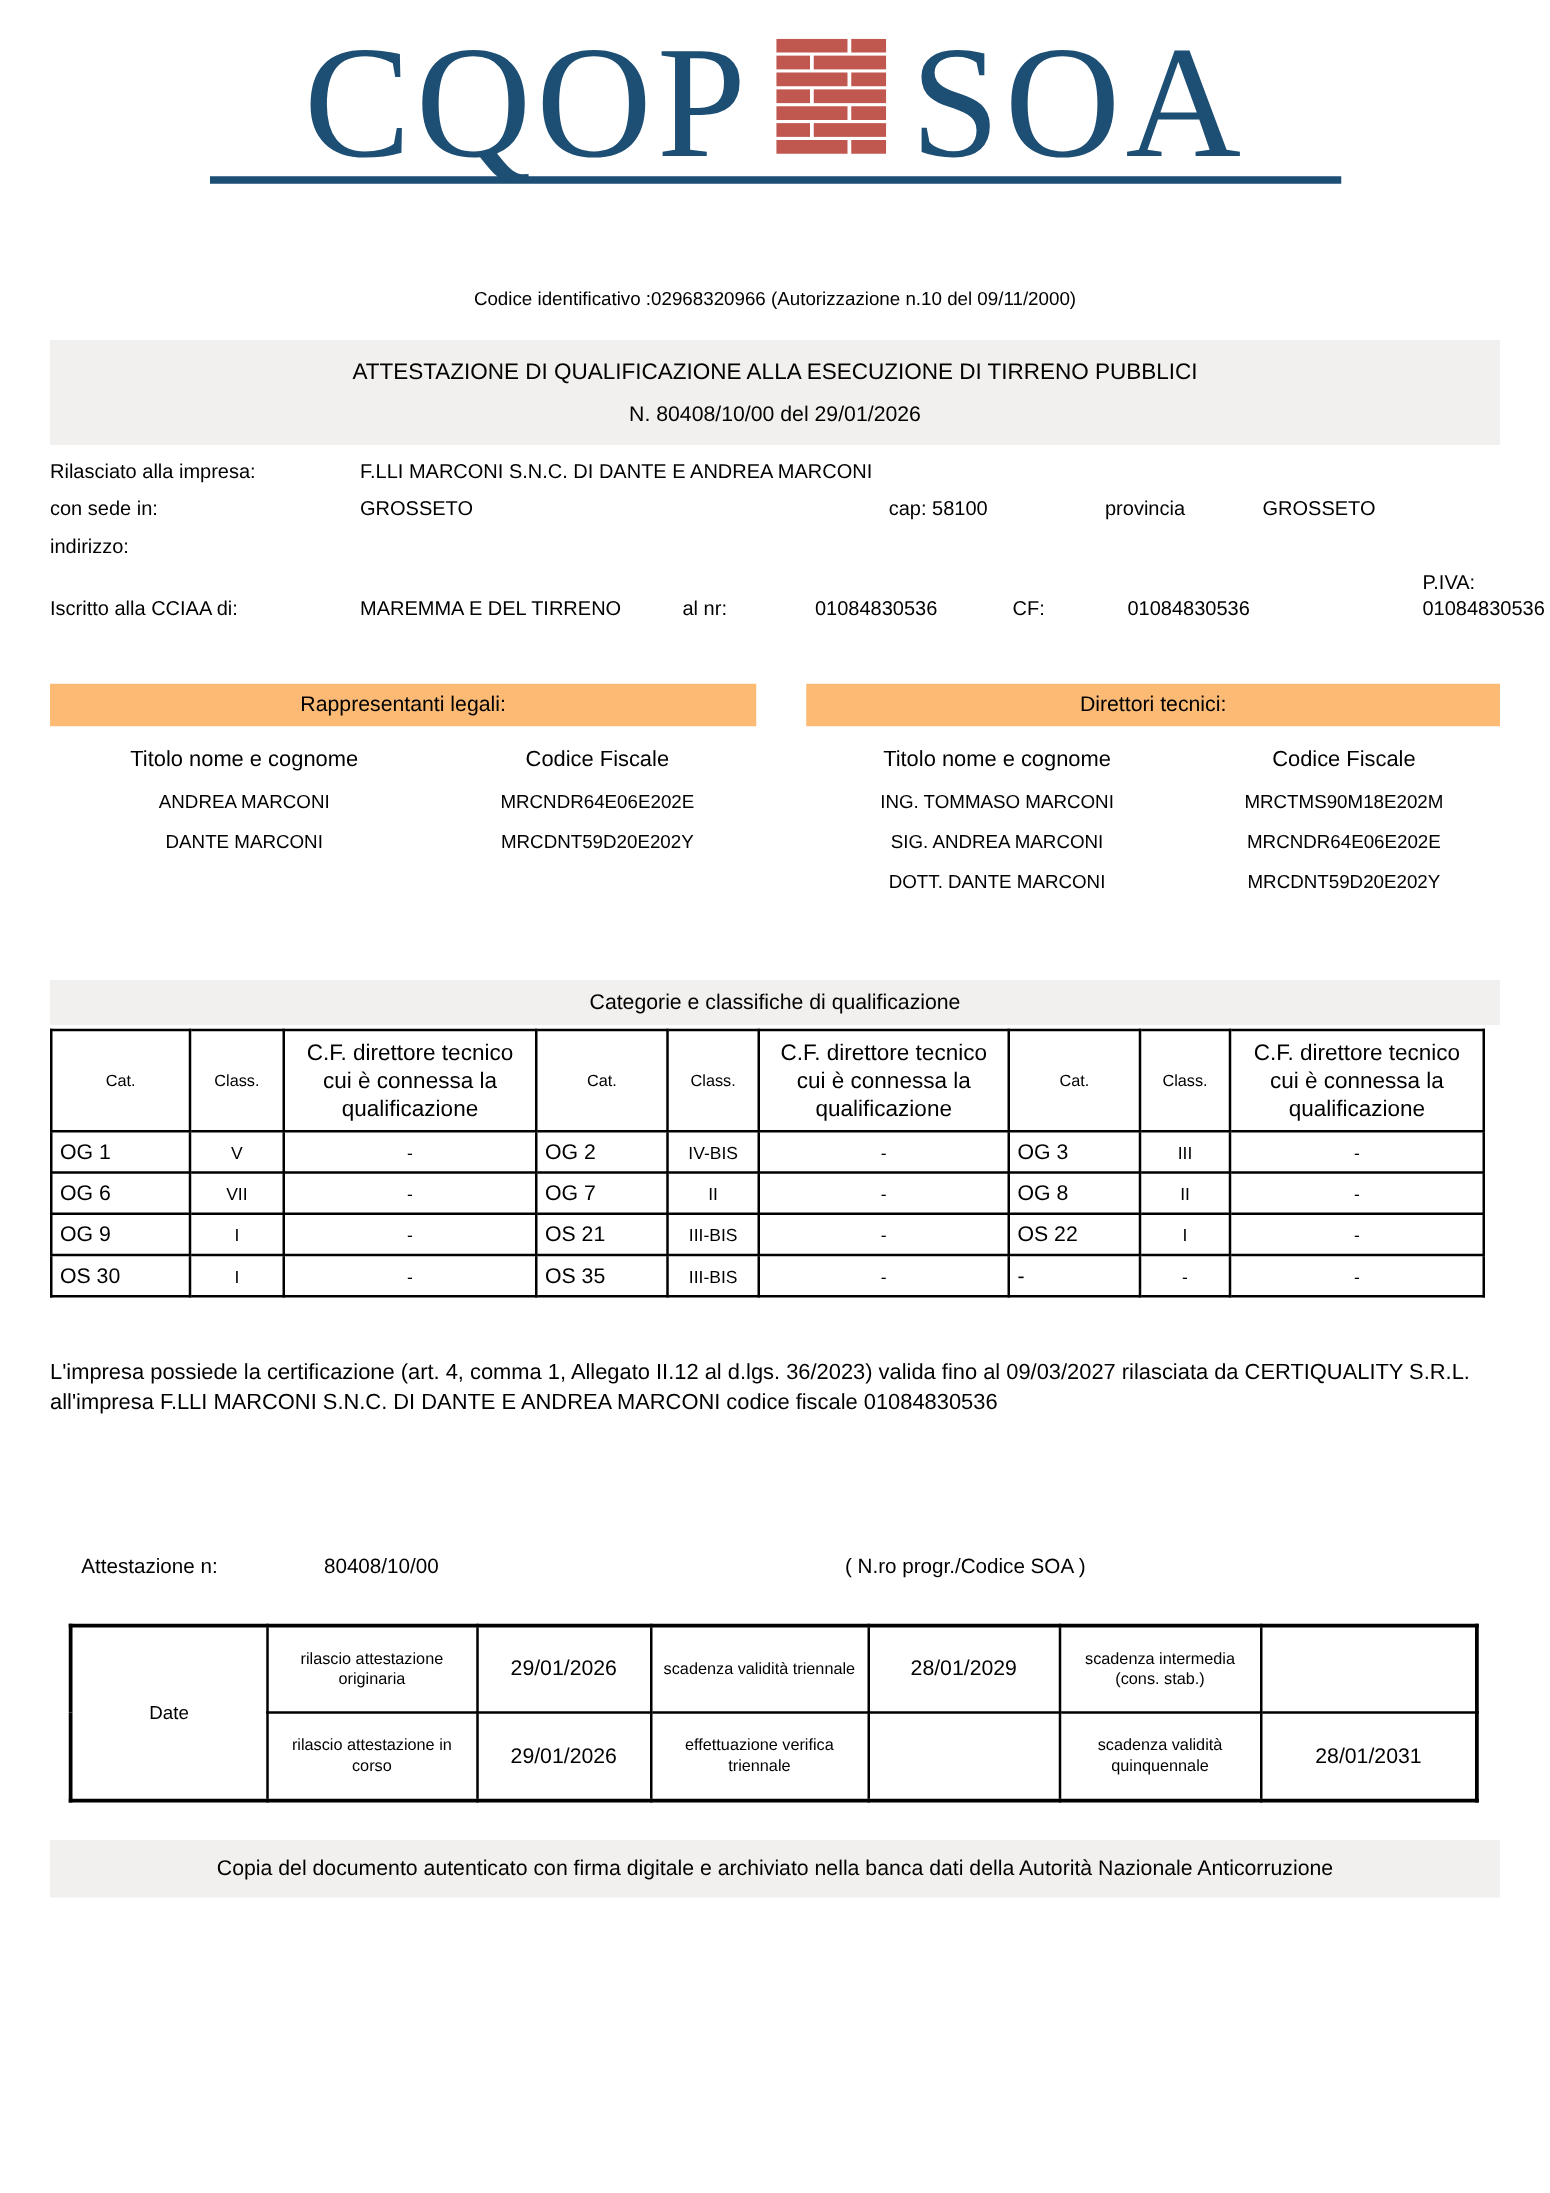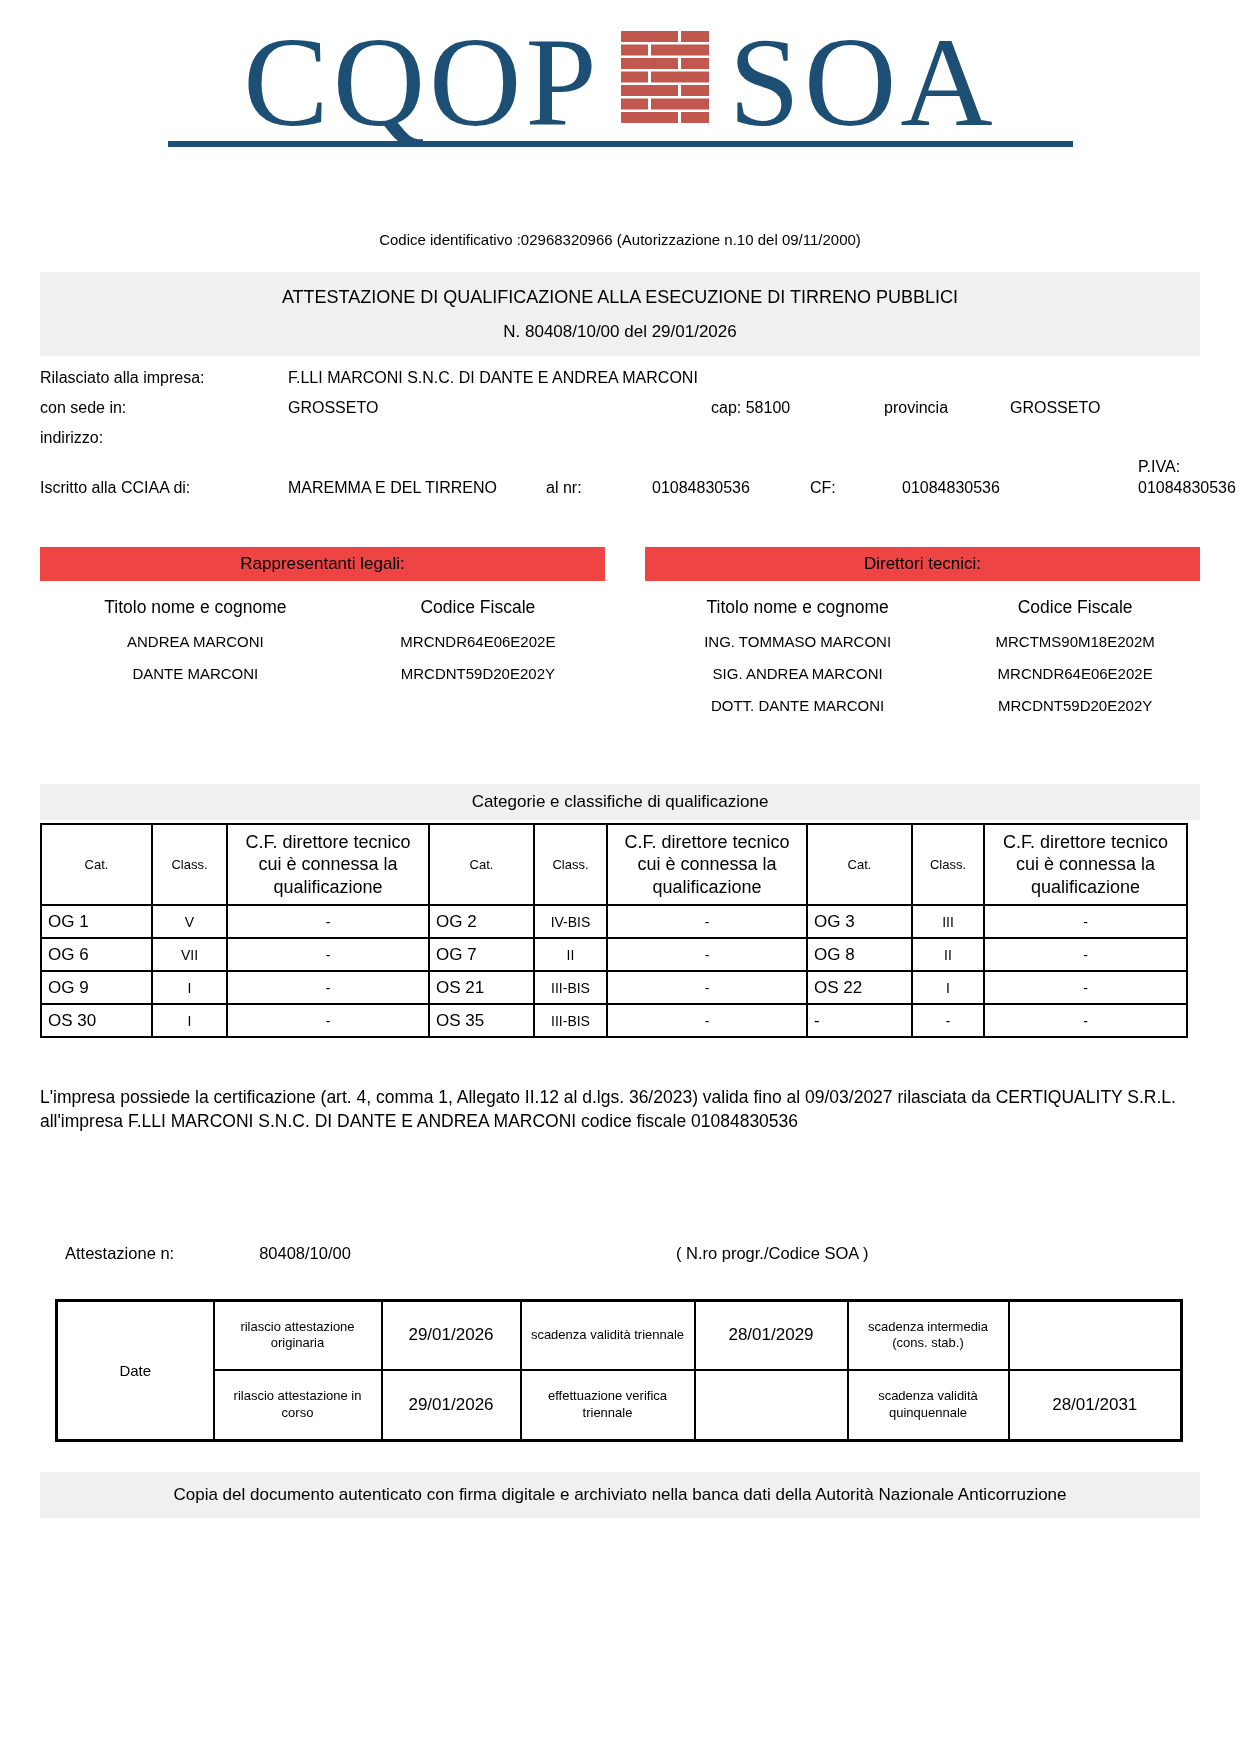--- a/index.html
+++ b/index.html
@@ -42,21 +42,21 @@
   .alnr-label { width:58px; flex:0 0 58px; }
   .alnr-value { width:110px; flex:0 0 110px; }
   .cf-label { width:44px; flex:0 0 44px; }
   .cf-value { width:100px; flex:0 0 100px; }
   .piva-group { margin-left:88px; }
 
   
   .names-section { display:flex; margin-top:48px; gap:40px; }
   .names-col-left { width:565px; }
   .names-col-right { width:555px; }
-  .names-header { background:#ef4444; text-align:center; font-size:17px; padding:7px 0; }
+  .names-header { background:#fdba74; text-align:center; font-size:17px; padding:7px 0; }
   .names-head-row { display:flex; margin-top:16px; font-size:17.5px; }
   .names-row { display:flex; margin-top:15px; font-size:15px; }
   .nm { width:55%; text-align:center; }
   .cf { width:45%; text-align:center; }
 
   
   .cat-bar { background:#f1f0ee; text-align:center; font-size:17px; padding:8px 0; margin-top:70px; }
   table.cat-table { border-collapse:collapse; table-layout:fixed; width:1146px; margin-top:3px; }
   table.cat-table th, table.cat-table td { border:2px solid #000; }
   table.cat-table th { font-weight:normal; text-align:center; padding:6px 4px; height:58px; }

